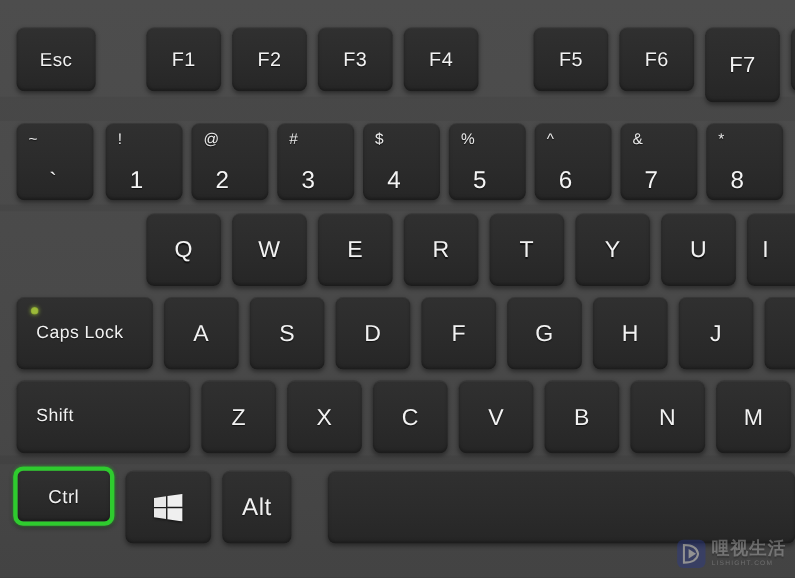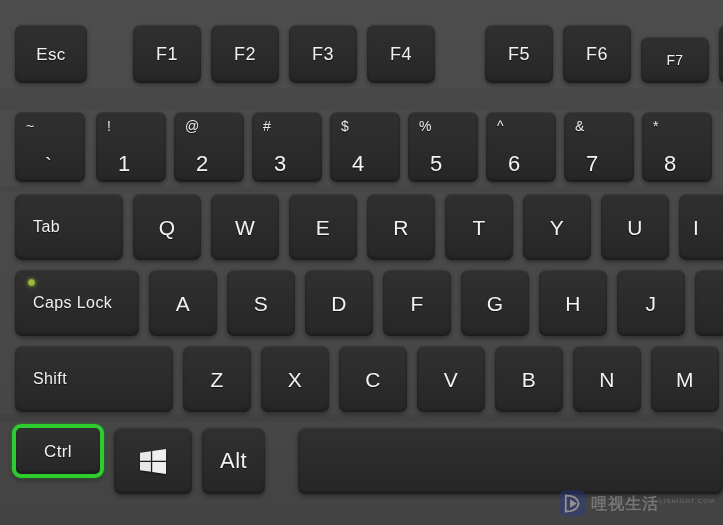--- a/index.html
+++ b/index.html
@@ -132,20 +132,21 @@
     gap: 5px;
     opacity: 0.42;
     pointer-events: none;
   }
   .wm-logo {
     width: 27px;
     height: 27px;
   }
   .wm-text {
     display: flex;
+    flex-direction: column;
     justify-content: center;
     line-height: 1;
   }
   .wm-cn {
     font-size: 16px;
     font-weight: 700;
     color: #b9b9b9;
     letter-spacing: 1px;
     text-shadow: 0 1px 1px rgba(0,0,0,0.4);
   }
@@ -179,21 +180,21 @@
   </div>
   <div class="key" style="left:367px;top:25px;width:68px;height:58px;font-size:18px;text-align:right;">
     <span class="klabel">F4</span>
   </div>
   <div class="key" style="left:485px;top:25px;width:68px;height:58px;font-size:18px;">
     <span class="klabel">F5</span>
   </div>
   <div class="key" style="left:563px;top:25px;width:68px;height:58px;font-size:18px;">
     <span class="klabel">F6</span>
   </div>
-  <div class="key" style="left:641px;top:25px;width:68px;height:46px;font-size:14px;margin-top:12px;">
+  <div class="key" style="left:641px;top:25px;width:68px;height:68px;font-size:20px;">
     <span class="klabel">F7</span>
   </div>
   <div class="key" style="left:719px;top:25px;width:68px;height:58px;font-size:18px;">
     <span class="klabel"></span>
   </div>
 
   <div class="key dual tilde" style="left:15px;top:112px;width:70px;height:70px;">
     <span class="top">~</span>
     <span class="bot">`</span>
   </div>
@@ -223,23 +224,20 @@
   </div>
   <div class="key dual" style="left:564px;top:112px;width:70px;height:70px;">
     <span class="top">&amp;</span>
     <span class="bot">7</span>
   </div>
   <div class="key dual" style="left:642px;top:112px;width:70px;height:70px;">
     <span class="top">*</span>
     <span class="bot">8</span>
   </div>
 
-  <div class="key lbl-left" style="left:15px;top:194px;width:108px;height:66px;">
-    <span class="klabel">Tab</span>
-  </div>
   <div class="key" style="left:133px;top:194px;width:68px;height:66px;font-size:21px;">
     <span class="klabel">Q</span>
   </div>
   <div class="key" style="left:211px;top:194px;width:68px;height:66px;font-size:21px;">
     <span class="klabel">W</span>
   </div>
   <div class="key" style="left:289px;top:194px;width:68px;height:66px;font-size:21px;">
     <span class="klabel">E</span>
   </div>
   <div class="key" style="left:367px;top:194px;width:68px;height:66px;font-size:21px;">

